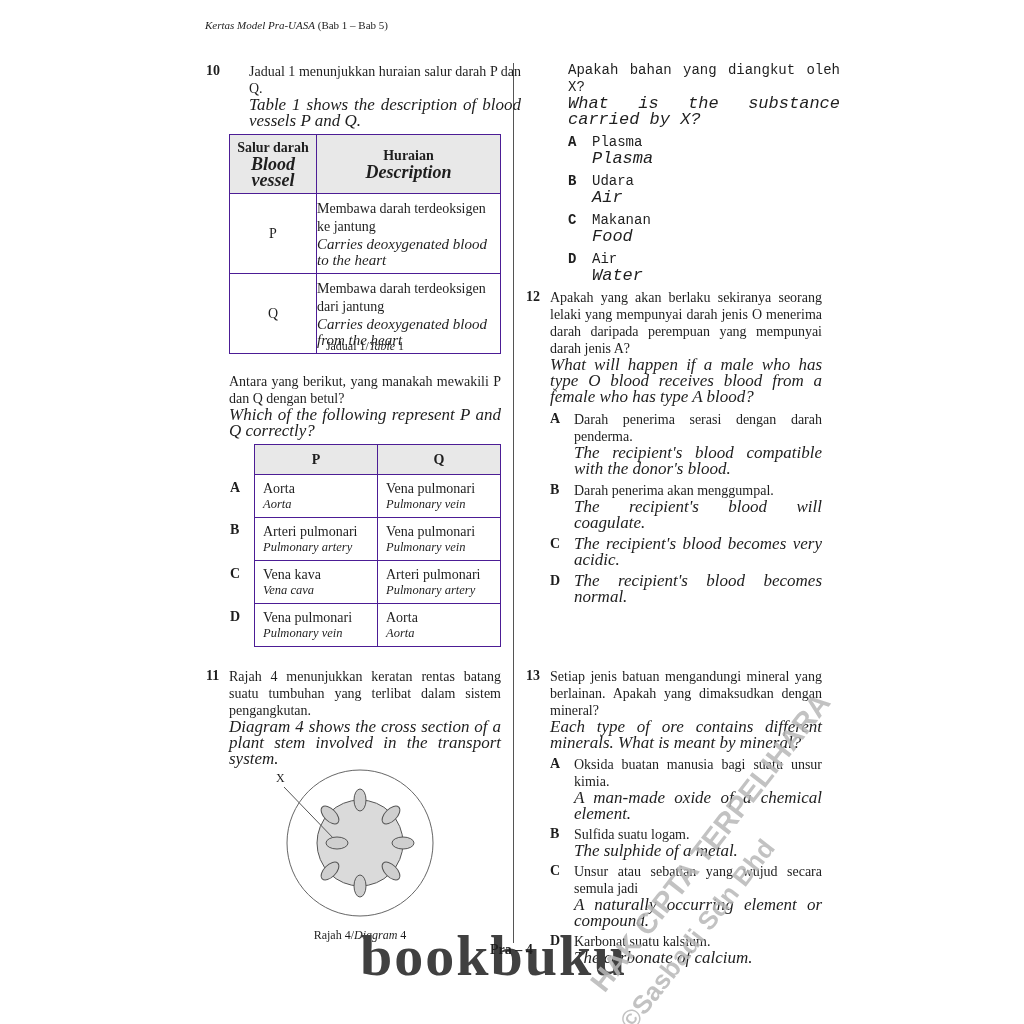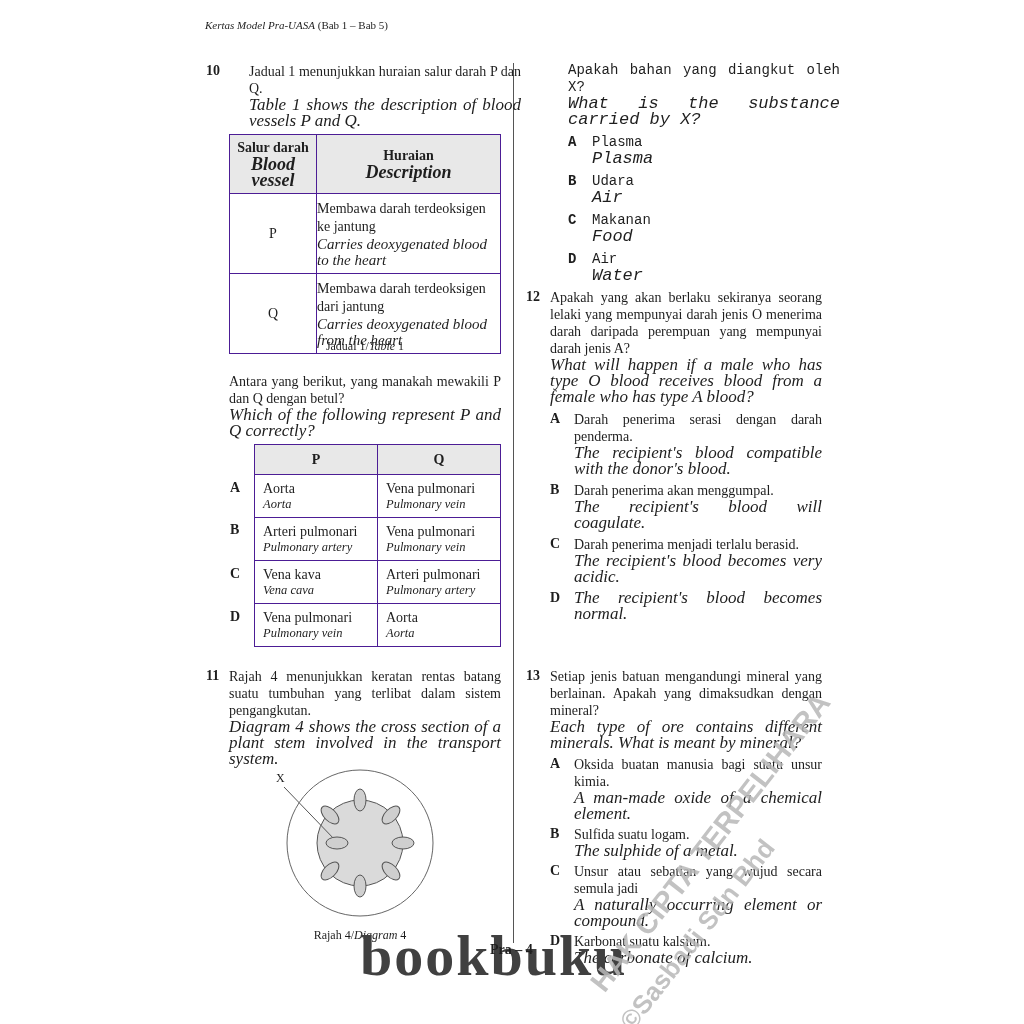--- a/index.html
+++ b/index.html
@@ -220,21 +220,20 @@
   <div class="opt" style="margin-bottom:5px;">
       <div class="L">B</div>
       <div class="body">
         <div class="p">Darah penerima akan menggumpal.</div>
         <div class="e">The recipient's blood will coagulate.</div>
       </div>
     </div>
   <div class="opt" style="margin-bottom:5px;">
       <div class="L">C</div>
       <div class="body">
-        <div class="p">Darah penerima menjadi terlalu berasid.</div>
         <div class="e">The recipient's blood becomes very acidic.</div>
       </div>
     </div>
   <div class="opt">
       <div class="L">D</div>
       <div class="body">
         <div class="e">The recipient's blood becomes normal.</div>
       </div>
     </div>
 </div>

